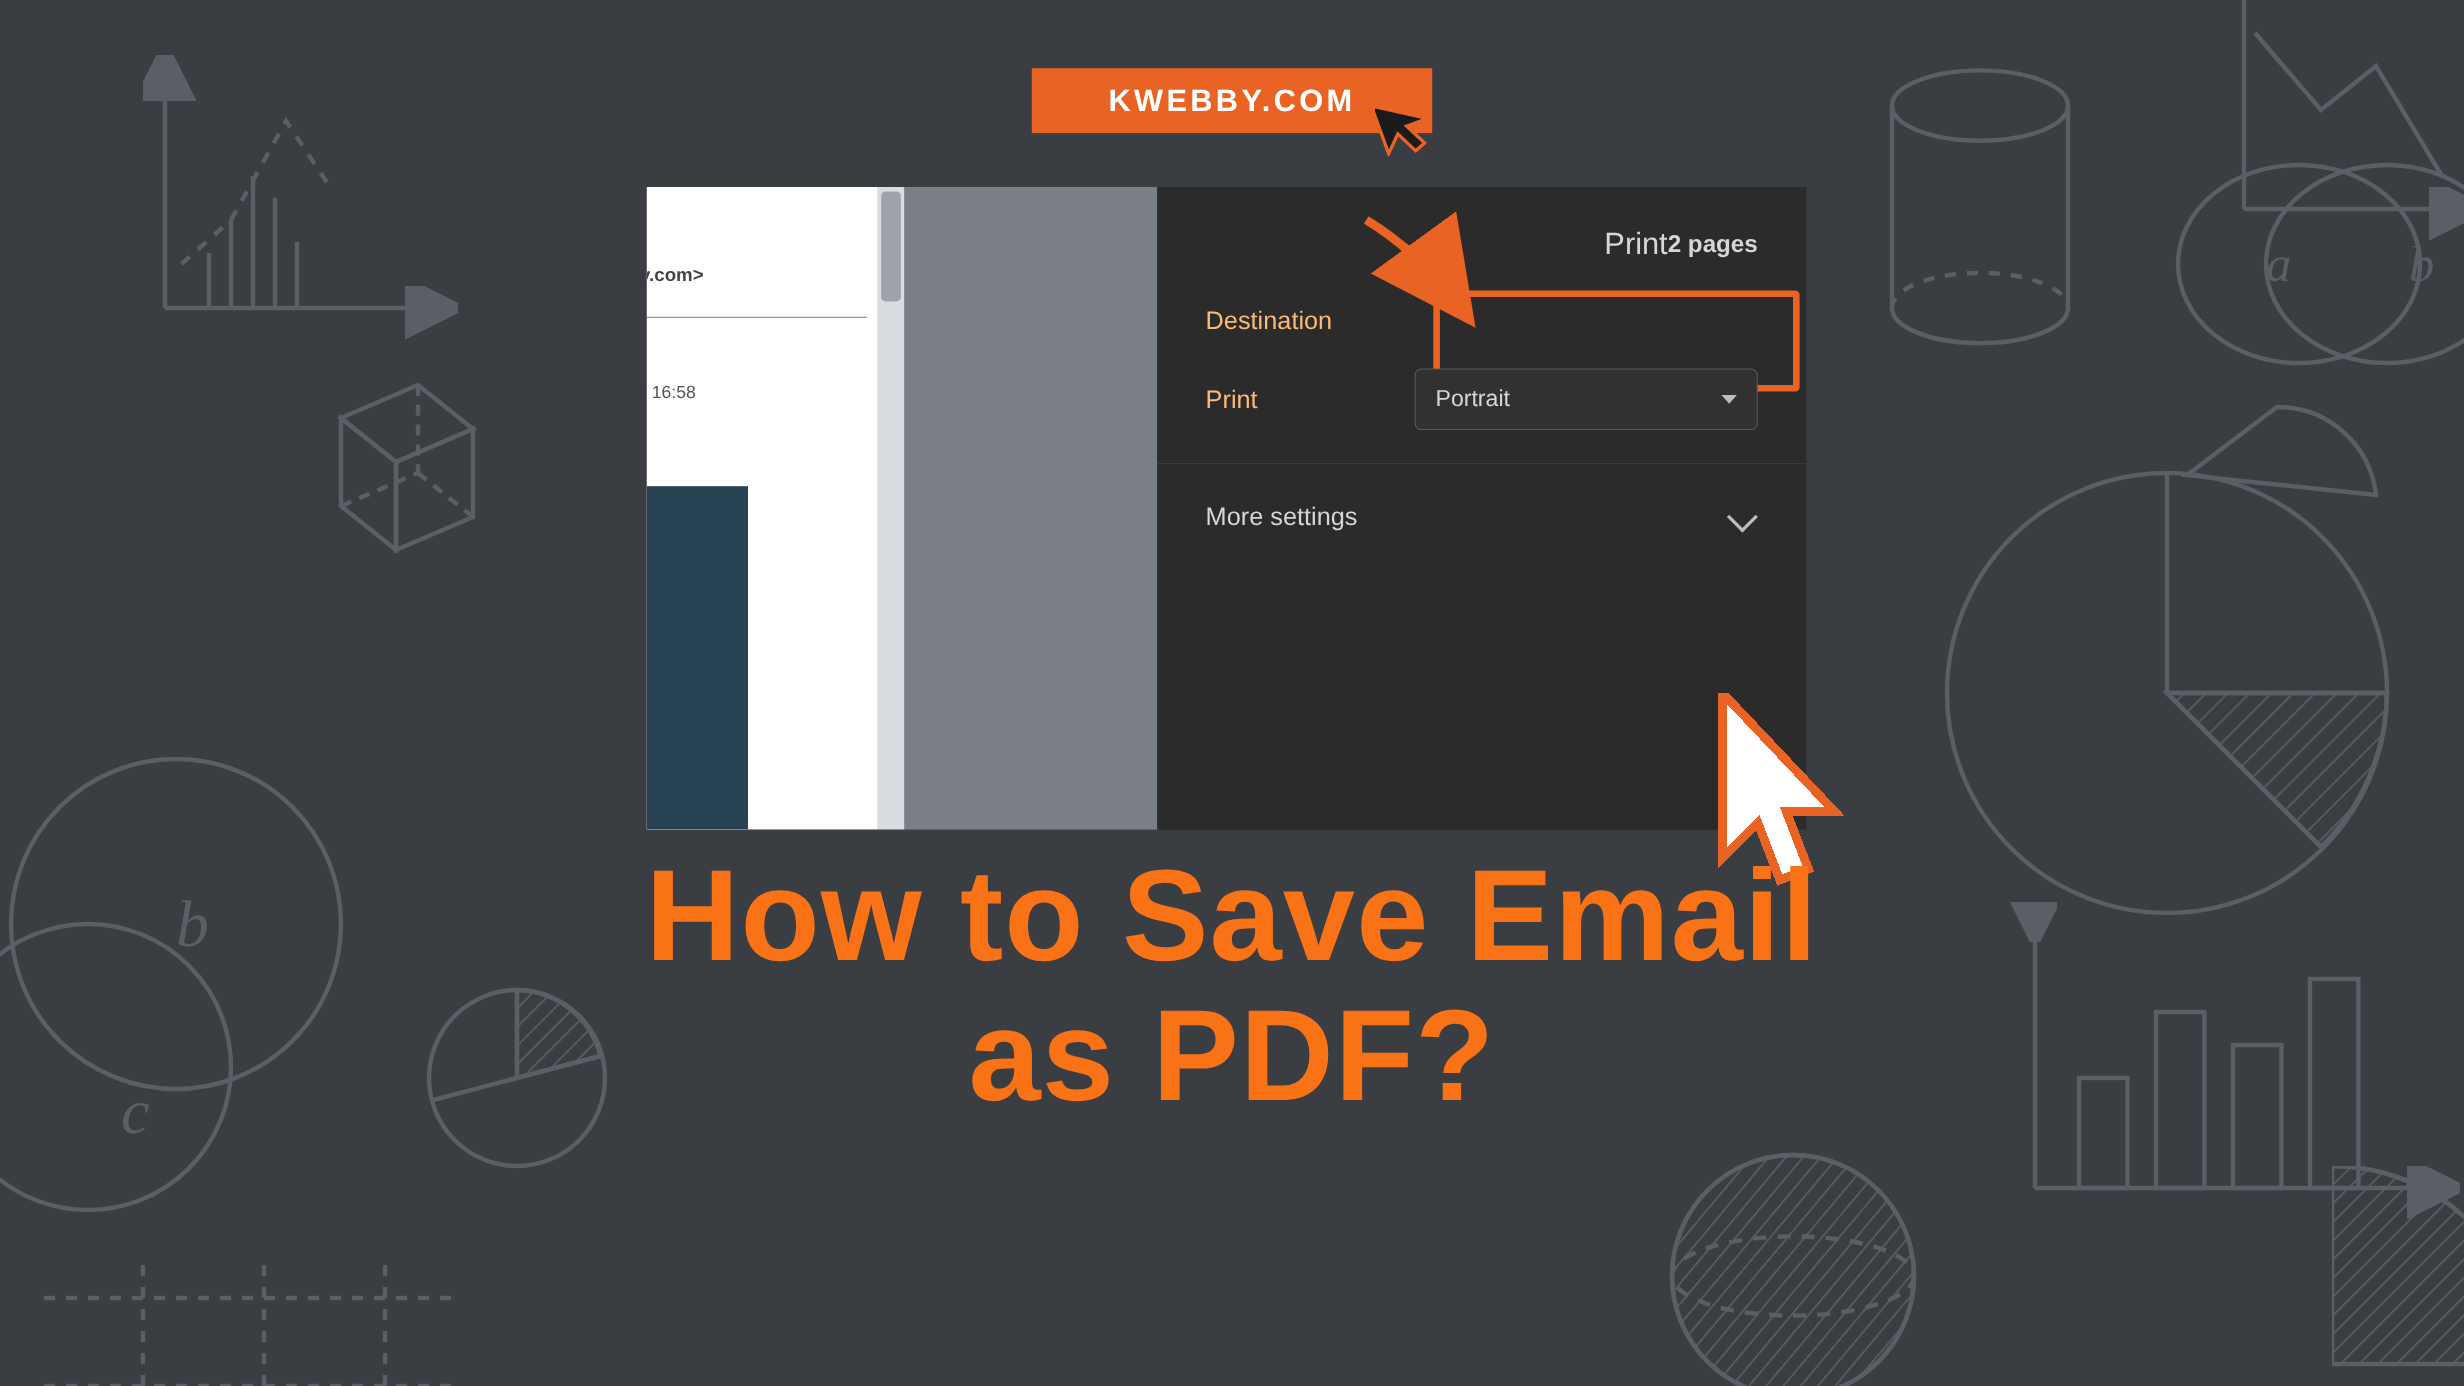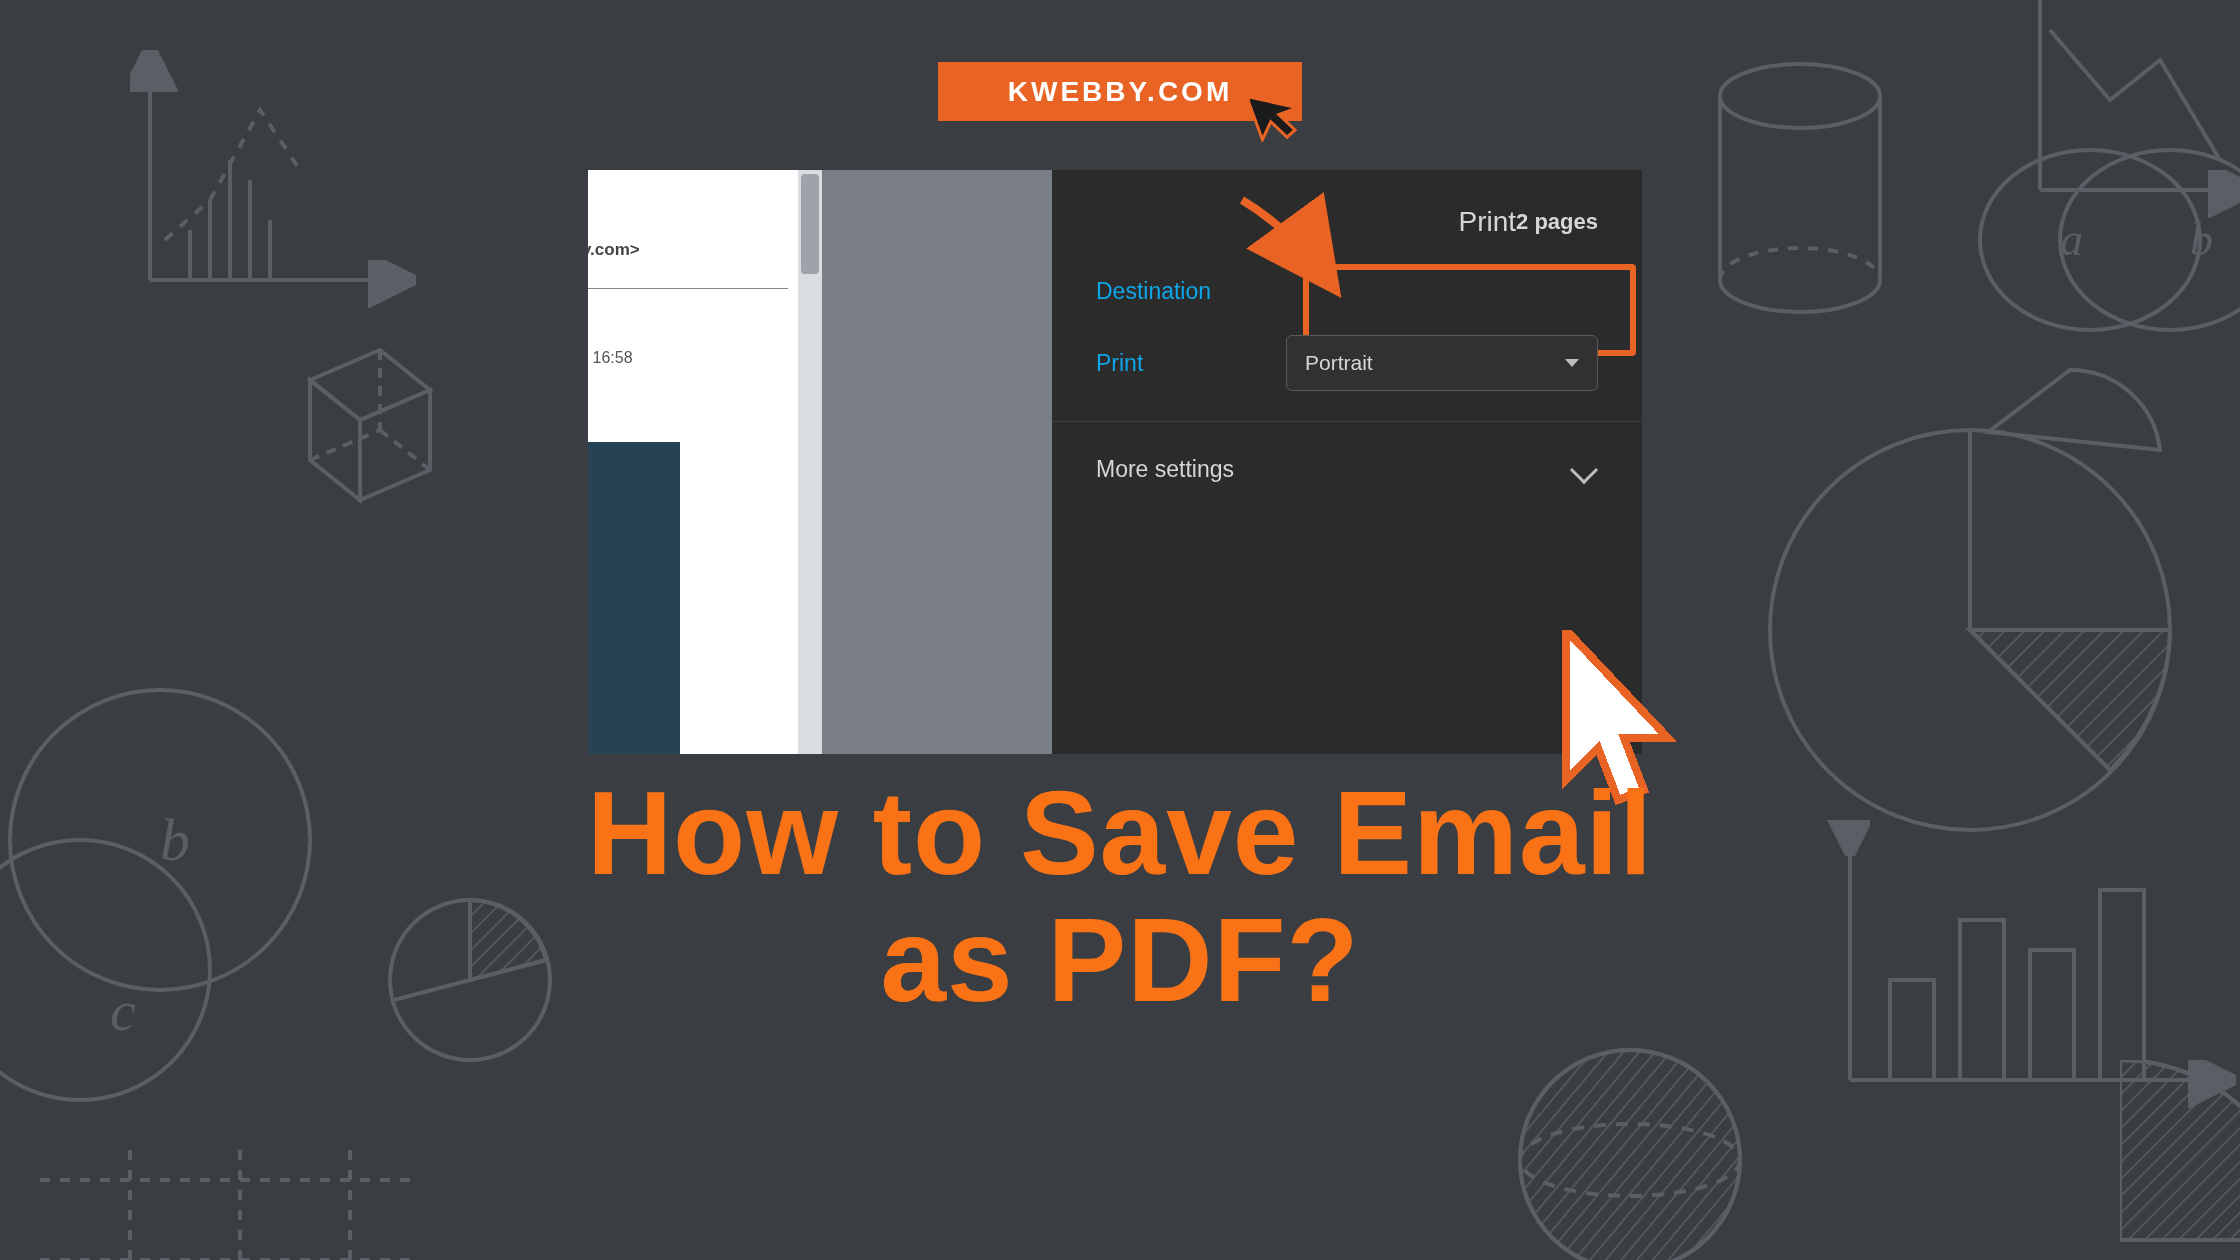--- a/index.html
+++ b/index.html
@@ -118,21 +118,21 @@
     display: flex; justify-content: flex-end; align-items: center;
     margin-bottom: 40px;
   }
   .dlg-head .title { font-size: 28px; font-weight: 400; }
   .dlg-head .pages { font-size: 22px; font-weight: 600; }
 
   .row {
     display: flex; align-items: center;
     margin-bottom: 30px;
   }
-  .row .label { width: 190px; font-size: 23px; color: #0ea5e9; }
+  .row .label { width: 190px; font-size: 23px; color: #fdba74; }
   .select {
     flex: 1;
     height: 56px;
     border: 1px solid #5a5a5a;
     border-radius: 6px;
     background: #313131;
     display: flex; align-items: center;
     padding: 0 18px;
     color: #d6d6d6;
     font-size: 21px;

